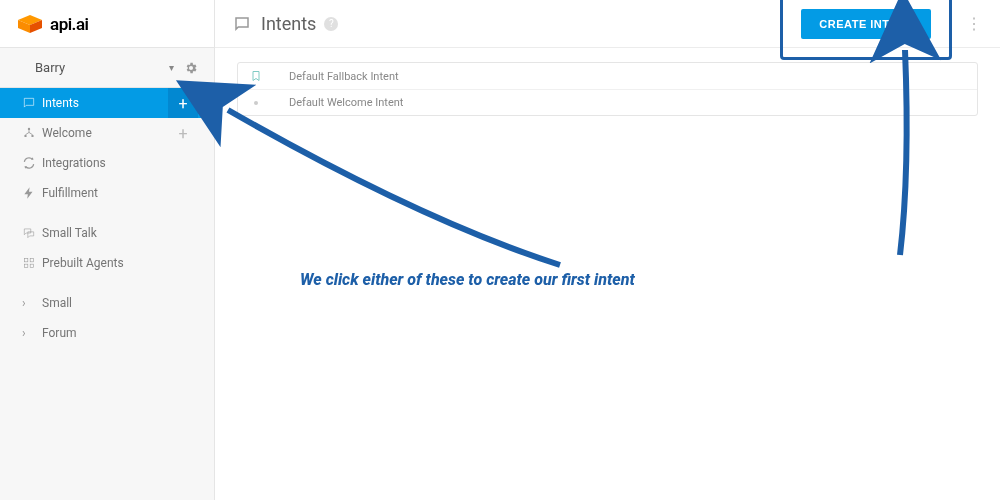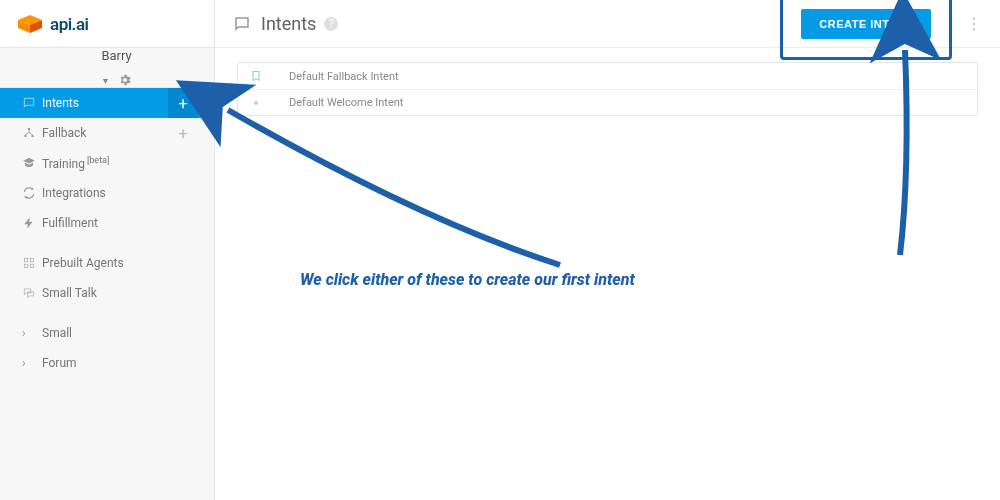--- a/index.html
+++ b/index.html
@@ -32,33 +32,32 @@
     background: #fff;
   }
   .logo-box {
     width: 24px; height: 18px;
     display: inline-block;
     margin-right: 8px;
   }
   .logo-text {
     font-size: 17px;
     font-weight: 600;
-    color: #0c4a6e;
+    color: #000000;
     letter-spacing: -0.5px;
   }
   .agent-row {
     height: 40px;
     display: flex;
     align-items: center;
     padding: 0 16px 0 35px;
     color: #555;
     font-size: 13px;
     justify-content: space-between;
     border-bottom: 1px solid #e5e5e5;
-    flex-direction: column;
   }
   .agent-row .lhs { display: flex; align-items: center; }
   .agent-row .caret { margin-left: 2px; font-size: 10px; color: #888; }
   .agent-row .gear { margin-left: 10px; color: #999; display: inline-flex; }
 
   .nav { padding-top: 0; }
   .nav-item {
     height: 30px;
     display: flex;
     align-items: center;
@@ -238,32 +237,22 @@
       </div>
       <div class="nav-item">
         <span class="icon-slot">
           <svg width="14" height="14" viewBox="0 0 24 24">
               <circle cx="12" cy="5" r="2" fill="currentColor"></circle>
               <circle cx="6" cy="17" r="2" fill="currentColor"></circle>
               <circle cx="18" cy="17" r="2" fill="currentColor"></circle>
               <path d="M12 7v4M12 11l-6 4M12 11l6 4" stroke="currentColor" stroke-width="1.5"></path>
             </svg>
         </span>
-        <span class="nav-label">Fallback</span>
+        <span class="nav-label">Welcome</span>
         <span class="trail">+</span>
-      </div>
-      <div class="nav-item">
-        <span class="icon-slot">
-          <svg width="14" height="14" viewBox="0 0 24 24">
-              <path fill="currentColor" d="M12 3 2 8l10 5 10-5Zm0 12L5 11v4c0 2 3 4 7 4s7-2 7-4v-4Z"></path>
-            </svg>
-        </span>
-        <span class="nav-label">
-          <span>Training</span><span class="sup">[beta]</span>
-        </span>
       </div>
       <div class="nav-item">
         <span class="icon-slot">
           <svg width="14" height="14" viewBox="0 0 24 24">
               <path fill="none" stroke="currentColor" stroke-width="2" d="M4 10a8 8 0 0 1 14-4M20 14a8 8 0 0 1-14 4"></path>
               <path fill="currentColor" d="m18 2 2 4-4 .5ZM6 22l-2-4 4-.5Z"></path>
             </svg>
         </span>
         <span class="nav-label">Integrations</span>
       </div>
@@ -271,39 +260,39 @@
         <span class="icon-slot">
           <svg width="14" height="14" viewBox="0 0 24 24">
               <path fill="currentColor" d="M13 2 4 14h6l-1 8 9-12h-6Z"></path>
             </svg>
         </span>
         <span class="nav-label">Fulfillment</span>
       </div>
 
       <div class="nav-sep"></div>
 
+      <div class="nav-item">
+        <span class="icon-slot">
+          <svg width="14" height="14" viewBox="0 0 24 24">
+              <path fill="none" stroke="currentColor" d="M4 5h11v7H7l-3 3Z"></path>
+              <path fill="none" stroke="currentColor" d="M10 10h10v7h-7l-3 3Z"></path>
+            </svg>
+        </span>
+        <span class="nav-label">Small Talk</span>
+      </div>
       <div class="nav-item">
         <span class="icon-slot">
           <svg width="14" height="14" viewBox="0 0 24 24">
               <rect x="4" y="4" width="6" height="6" fill="none" stroke="currentColor"></rect>
               <rect x="14" y="4" width="6" height="6" fill="none" stroke="currentColor"></rect>
               <rect x="4" y="14" width="6" height="6" fill="none" stroke="currentColor"></rect>
               <rect x="14" y="14" width="6" height="6" fill="none" stroke="currentColor"></rect>
             </svg>
         </span>
         <span class="nav-label">Prebuilt Agents</span>
-      </div>
-      <div class="nav-item">
-        <span class="icon-slot">
-          <svg width="14" height="14" viewBox="0 0 24 24">
-              <path fill="none" stroke="currentColor" d="M4 5h11v7H7l-3 3Z"></path>
-              <path fill="none" stroke="currentColor" d="M10 10h10v7h-7l-3 3Z"></path>
-            </svg>
-        </span>
-        <span class="nav-label">Small Talk</span>
       </div>
 
       <div class="nav-sep"></div>
 
       <div class="nav-item">
         <span class="icon-slot">›</span>
         <span class="nav-label">Small</span>
       </div>
       <div class="nav-item">
         <span class="icon-slot">›</span>

